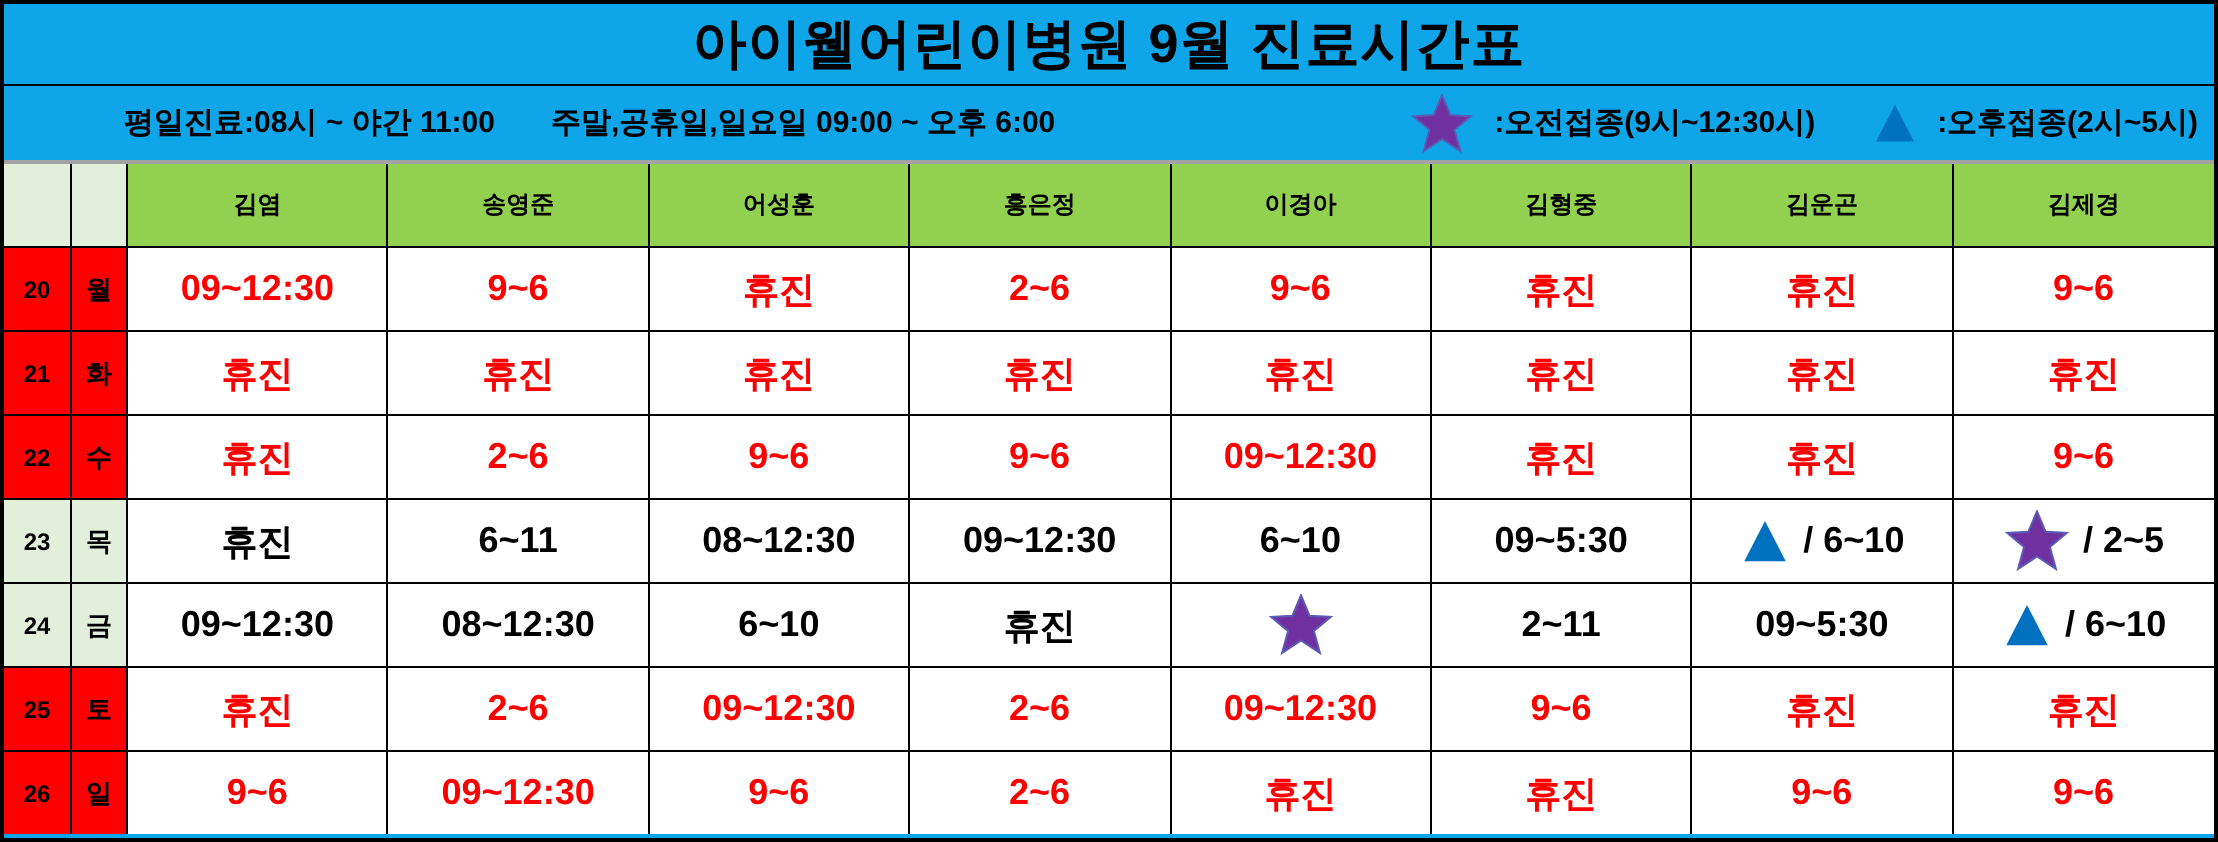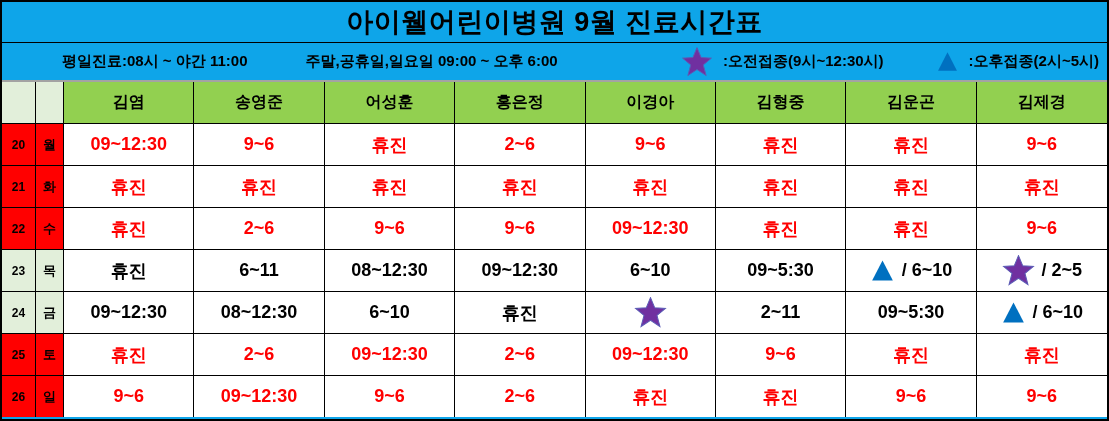--- a/index.html
+++ b/index.html
@@ -32,22 +32,22 @@
   
   .info-row {
     height: 39px;
     border-bottom: 2px solid #a3a3a3;
     display: flex;
     align-items: center;
     font-size: 15px;
     white-space: nowrap;
   }
   .info-weekday { margin-left: 60px; }
-  .info-weekend { margin-left: 58px; }
-  .legend { margin-left: auto; margin-right: 8px; display: flex; align-items: center; gap: 24px; }
+  .info-weekend { margin-left: 28px; }
+  .legend { margin-left: auto; margin-right: 8px; display: flex; align-items: center; }
   .legend-item { display: flex; align-items: center; }
   .legend-item + .legend-item { margin-left: 28px; }
   .legend-icon { display: block; margin-right: 10px; }
   .legend-icon.star { width: 32px; height: 30px; }
   .legend-icon.triangle { width: 23px; height: 21px; }
   svg.icon-star polygon { fill: #7030a0; stroke: #5b5bb5; stroke-width: 0.8; }
   svg.icon-triangle polygon { fill: #0070c0; }
   
   .grid {
     display: grid;
@@ -59,21 +59,21 @@
   .cell {
     border-right: 1px solid #000;
     border-bottom: 1px solid #000;
     display: flex;
     align-items: center;
     justify-content: center;
     overflow: hidden;
   }
   .cell.col-last { border-right: none; }
   .cell.row-last { border-bottom: none; }
-  .cell.hdr { background: #92d050; font-size: 16px; }
+  .cell.hdr { background: #92d050; font-size: 12px; }
   .cell.pale { background: #e2efda; }
   .cell.redbg { background: #ff0000; }
   .cell.datecol { font-size: 12px; }
   .cell.daycol { font-size: 13px; }
   .cell.sched { font-size: 18px; gap: 7px; }
   .cell.sched.txt-red { color: #ff0000; }
   .cell.sched.txt-black { color: #000; }
   .cell-icon { display: block; flex: 0 0 auto; }
   .cell-icon.star { width: 33px; height: 31px; }
   .cell-icon.triangle { width: 25px; height: 23px; }

